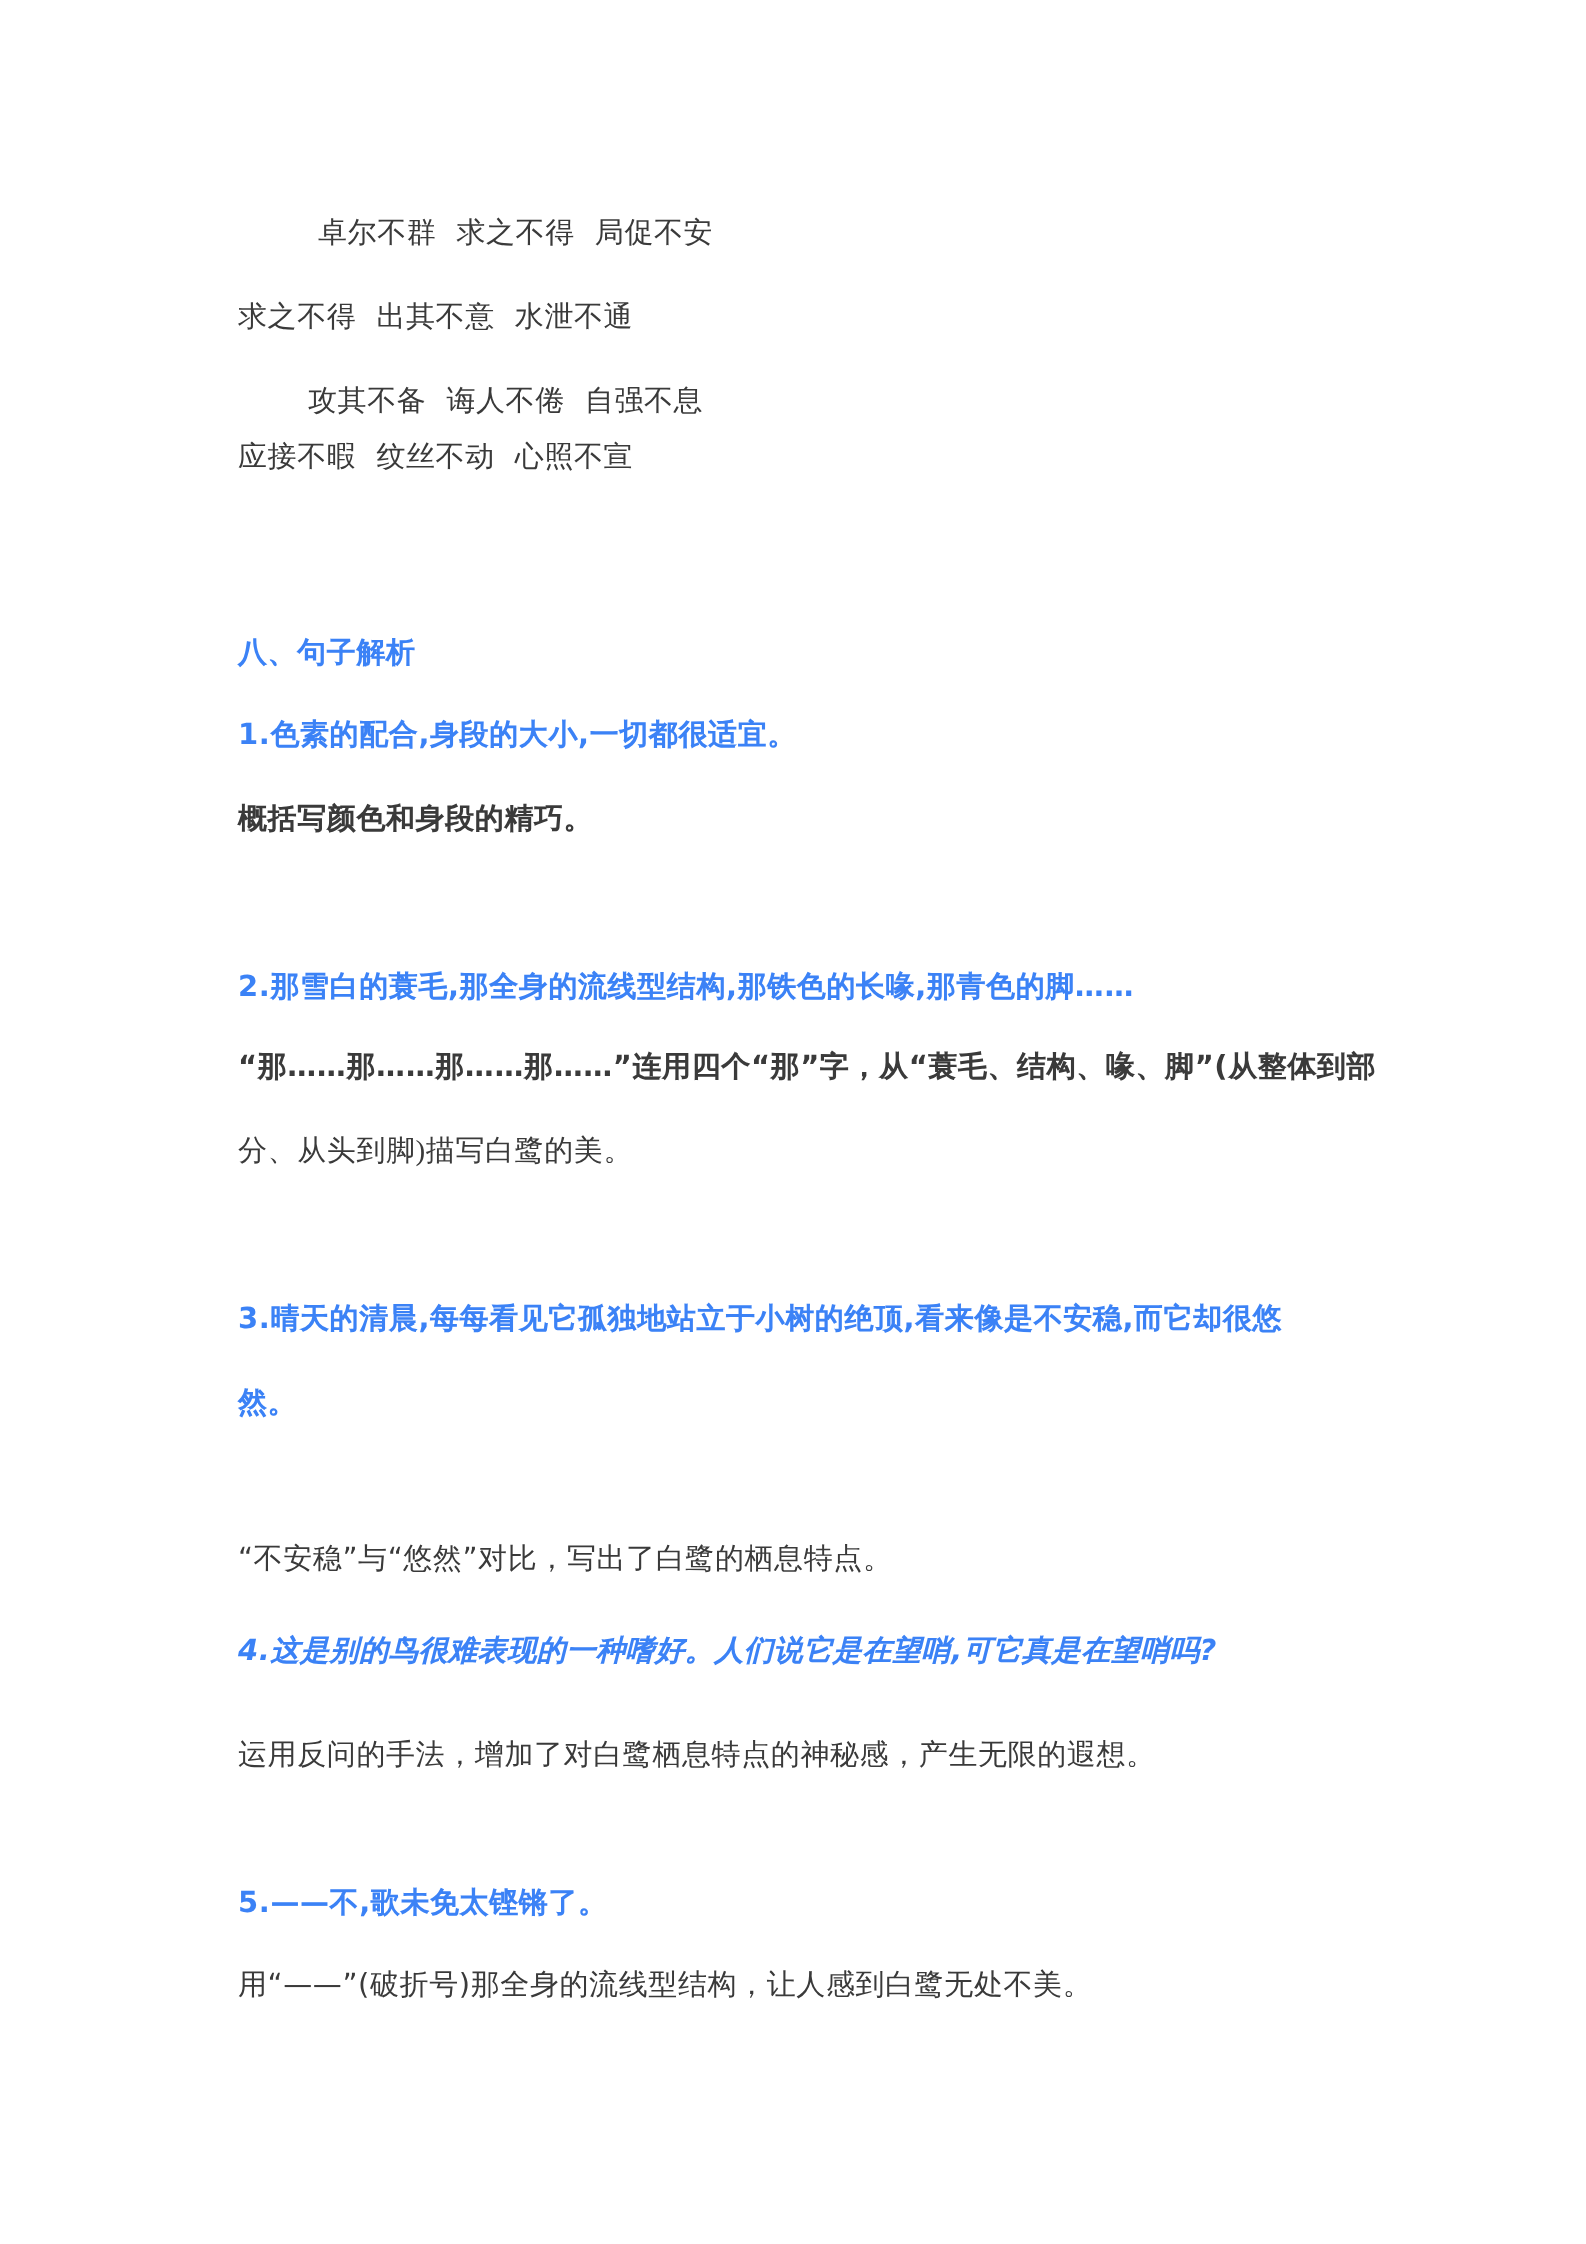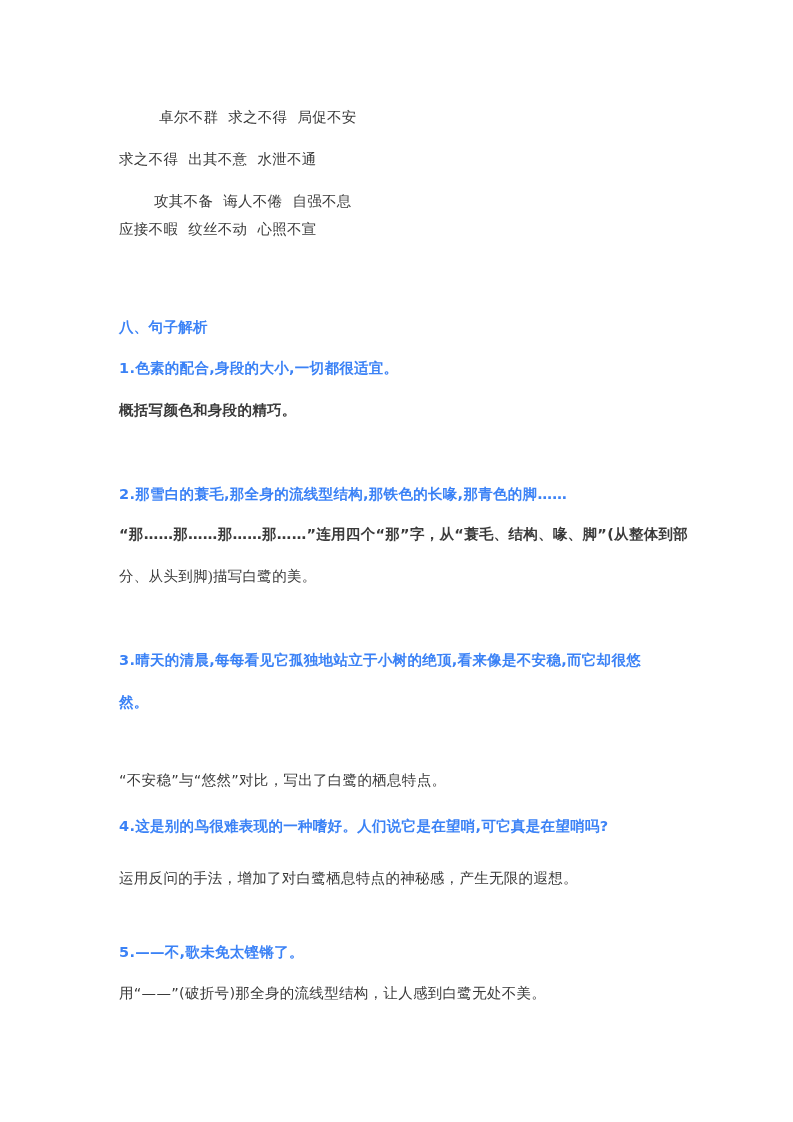--- a/index.html
+++ b/index.html
@@ -60,18 +60,18 @@
   <div class="line normal" style="top:400px;font-weight:bold;">概括写颜色和身段的精巧。</div>
 
   <div class="line bold" style="top:484px;">2.那雪白的蓑毛,那全身的流线型结构,那铁色的长喙,那青色的脚……</div>
   <div class="line normal" style="top:524px;font-weight:bold;">“那……那……那……那……”连用四个“那”字，从“蓑毛、结构、喙、脚”(从整体到部</div>
   <div class="line normal" style="top:566px;font-family:Liberation Serif, serif;">分、从头到脚)描写白鹭的美。</div>
 
   <div class="line bold" style="top:650px;">3.晴天的清晨,每每看见它孤独地站立于小树的绝顶,看来像是不安稳,而它却很悠</div>
   <div class="line bold" style="top:692px;">然。</div>
   <div class="line normal" style="top:770px;">“不安稳”与“悠然”对比，写出了白鹭的栖息特点。</div>
 
-  <div class="line bold" style="top:816px;">4.这是别的鸟很难表现的一种嗜好。人们说它是在望哨,可它真是在望哨吗?</div>
+  <div class="line bold" style="top:816px;font-style:italic;">4.这是别的鸟很难表现的一种嗜好。人们说它是在望哨,可它真是在望哨吗?</div>
   <div class="line normal" style="top:868px;">运用反问的手法，增加了对白鹭栖息特点的神秘感，产生无限的遐想。</div>
 
   <div class="line bold" style="top:942px;">5.——不,歌未免太铿锵了。</div>
   <div class="line normal" style="top:983px;">用“——”(破折号)那全身的流线型结构，让人感到白鹭无处不美。</div>
 </div>
 
 </body></html>

